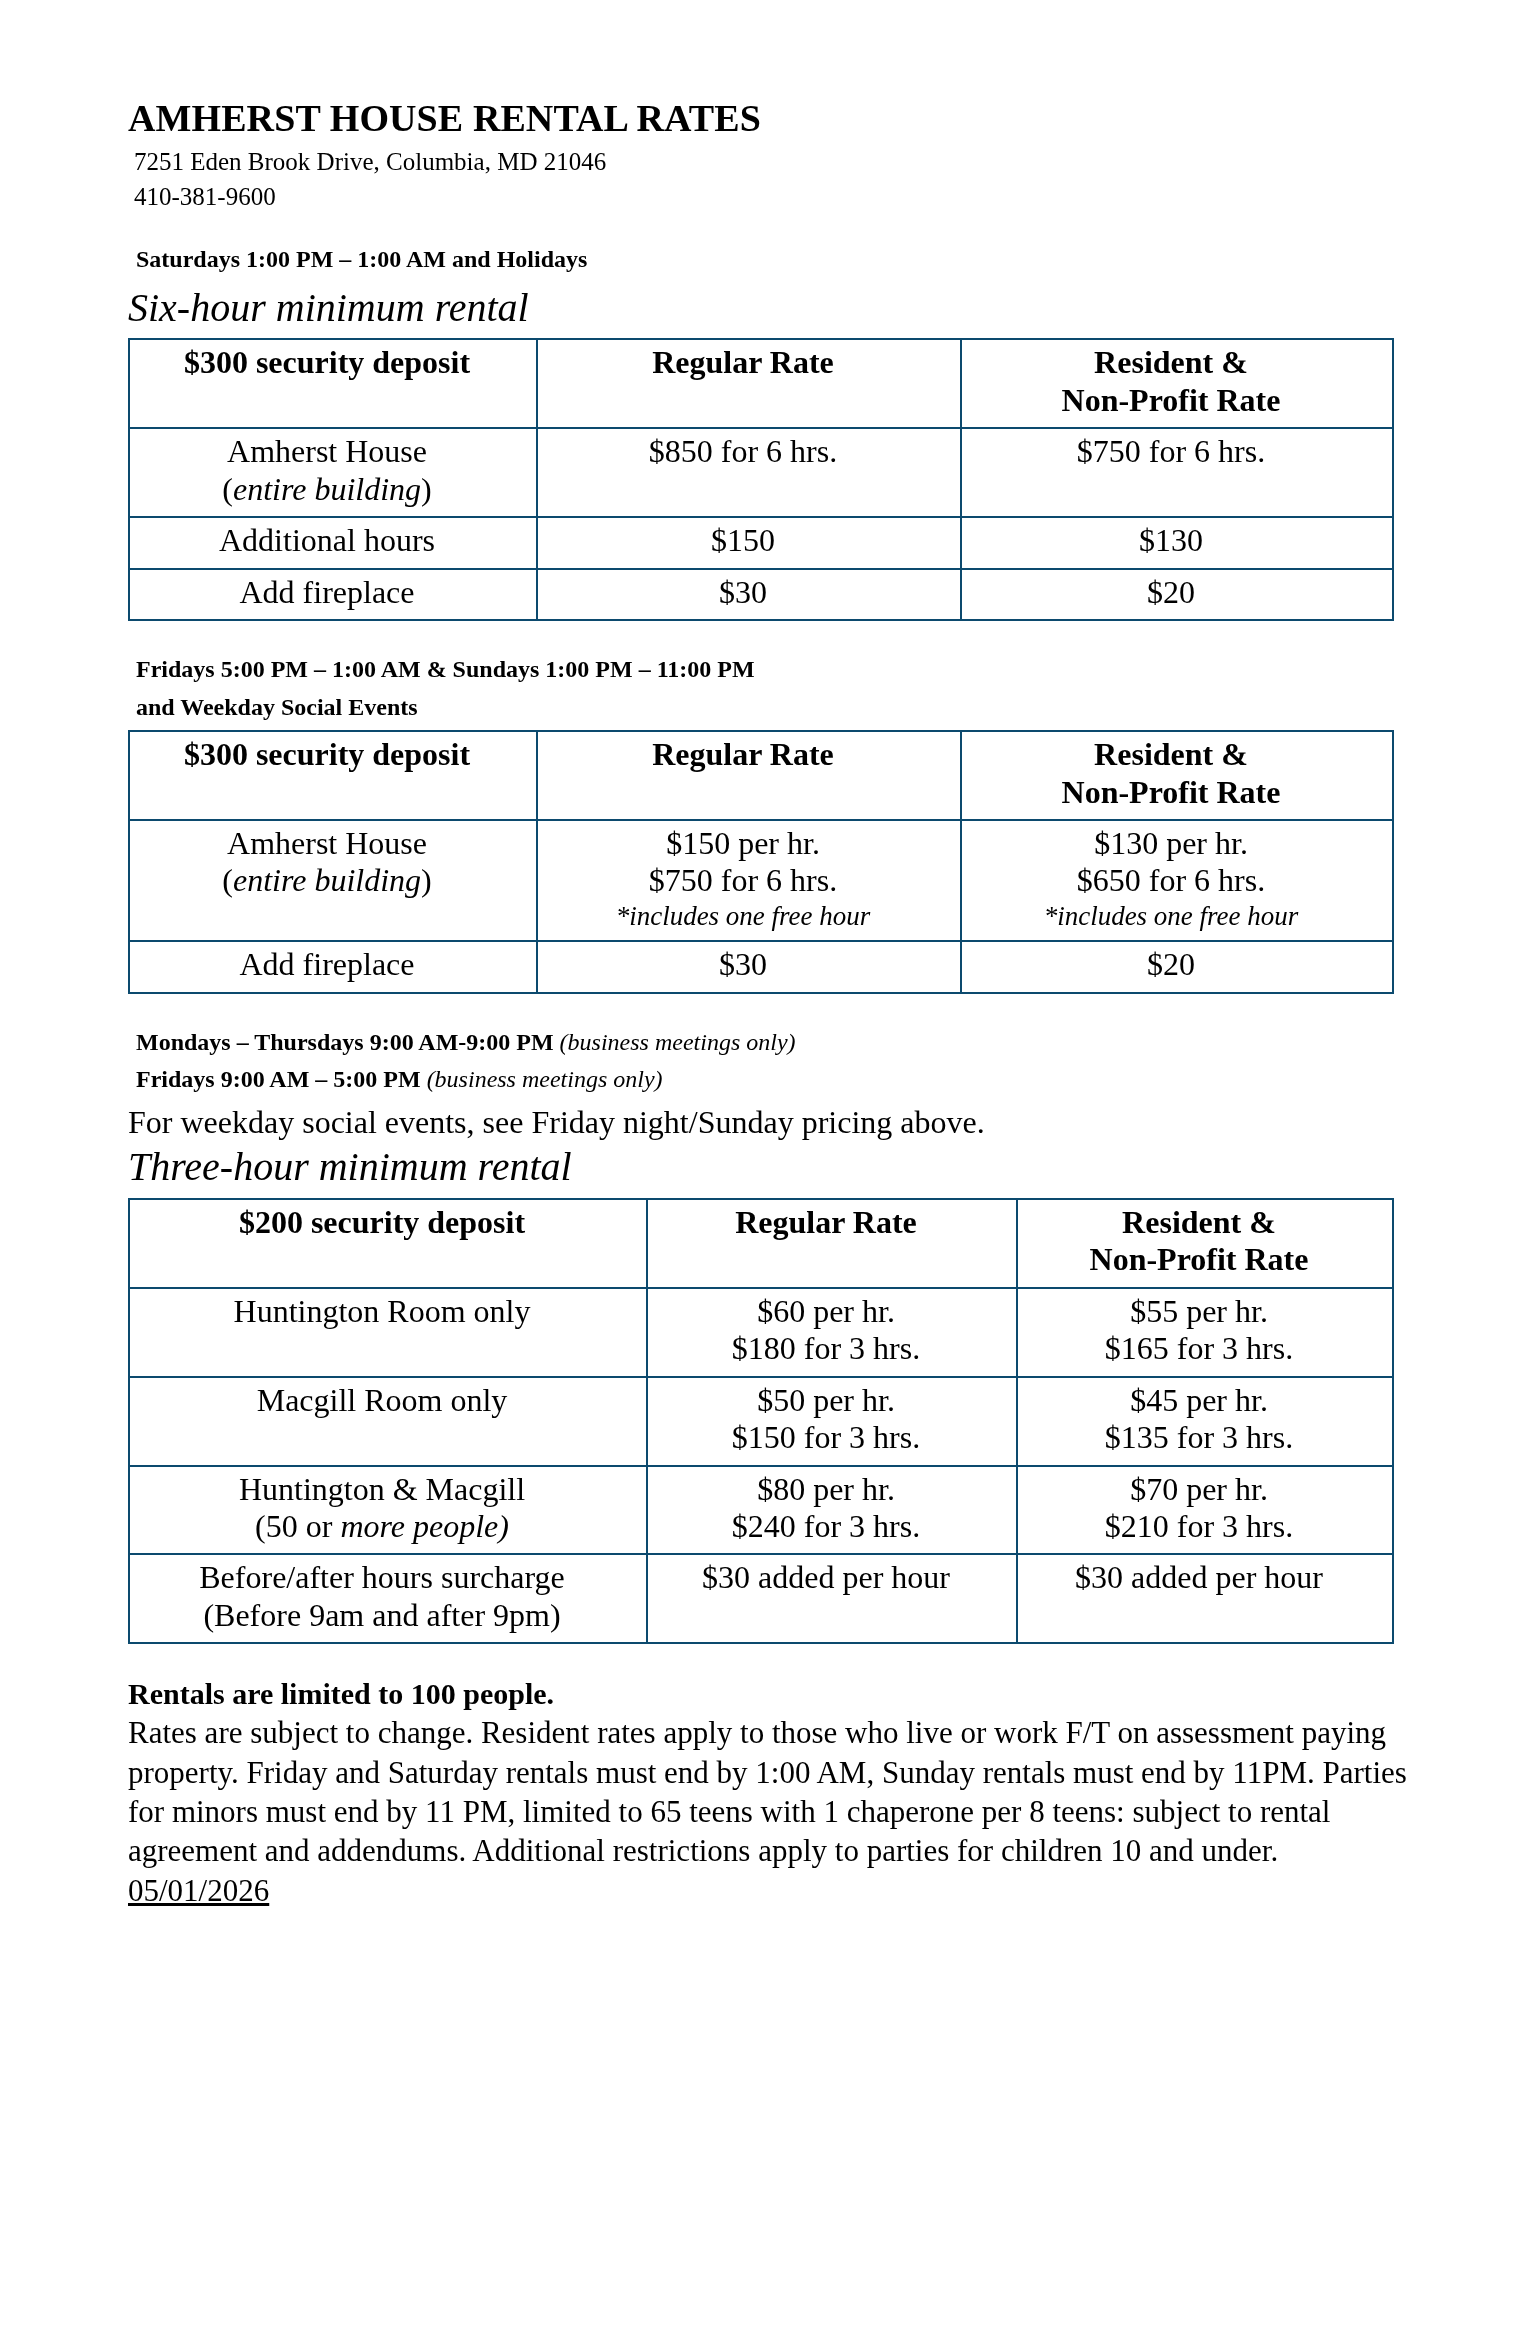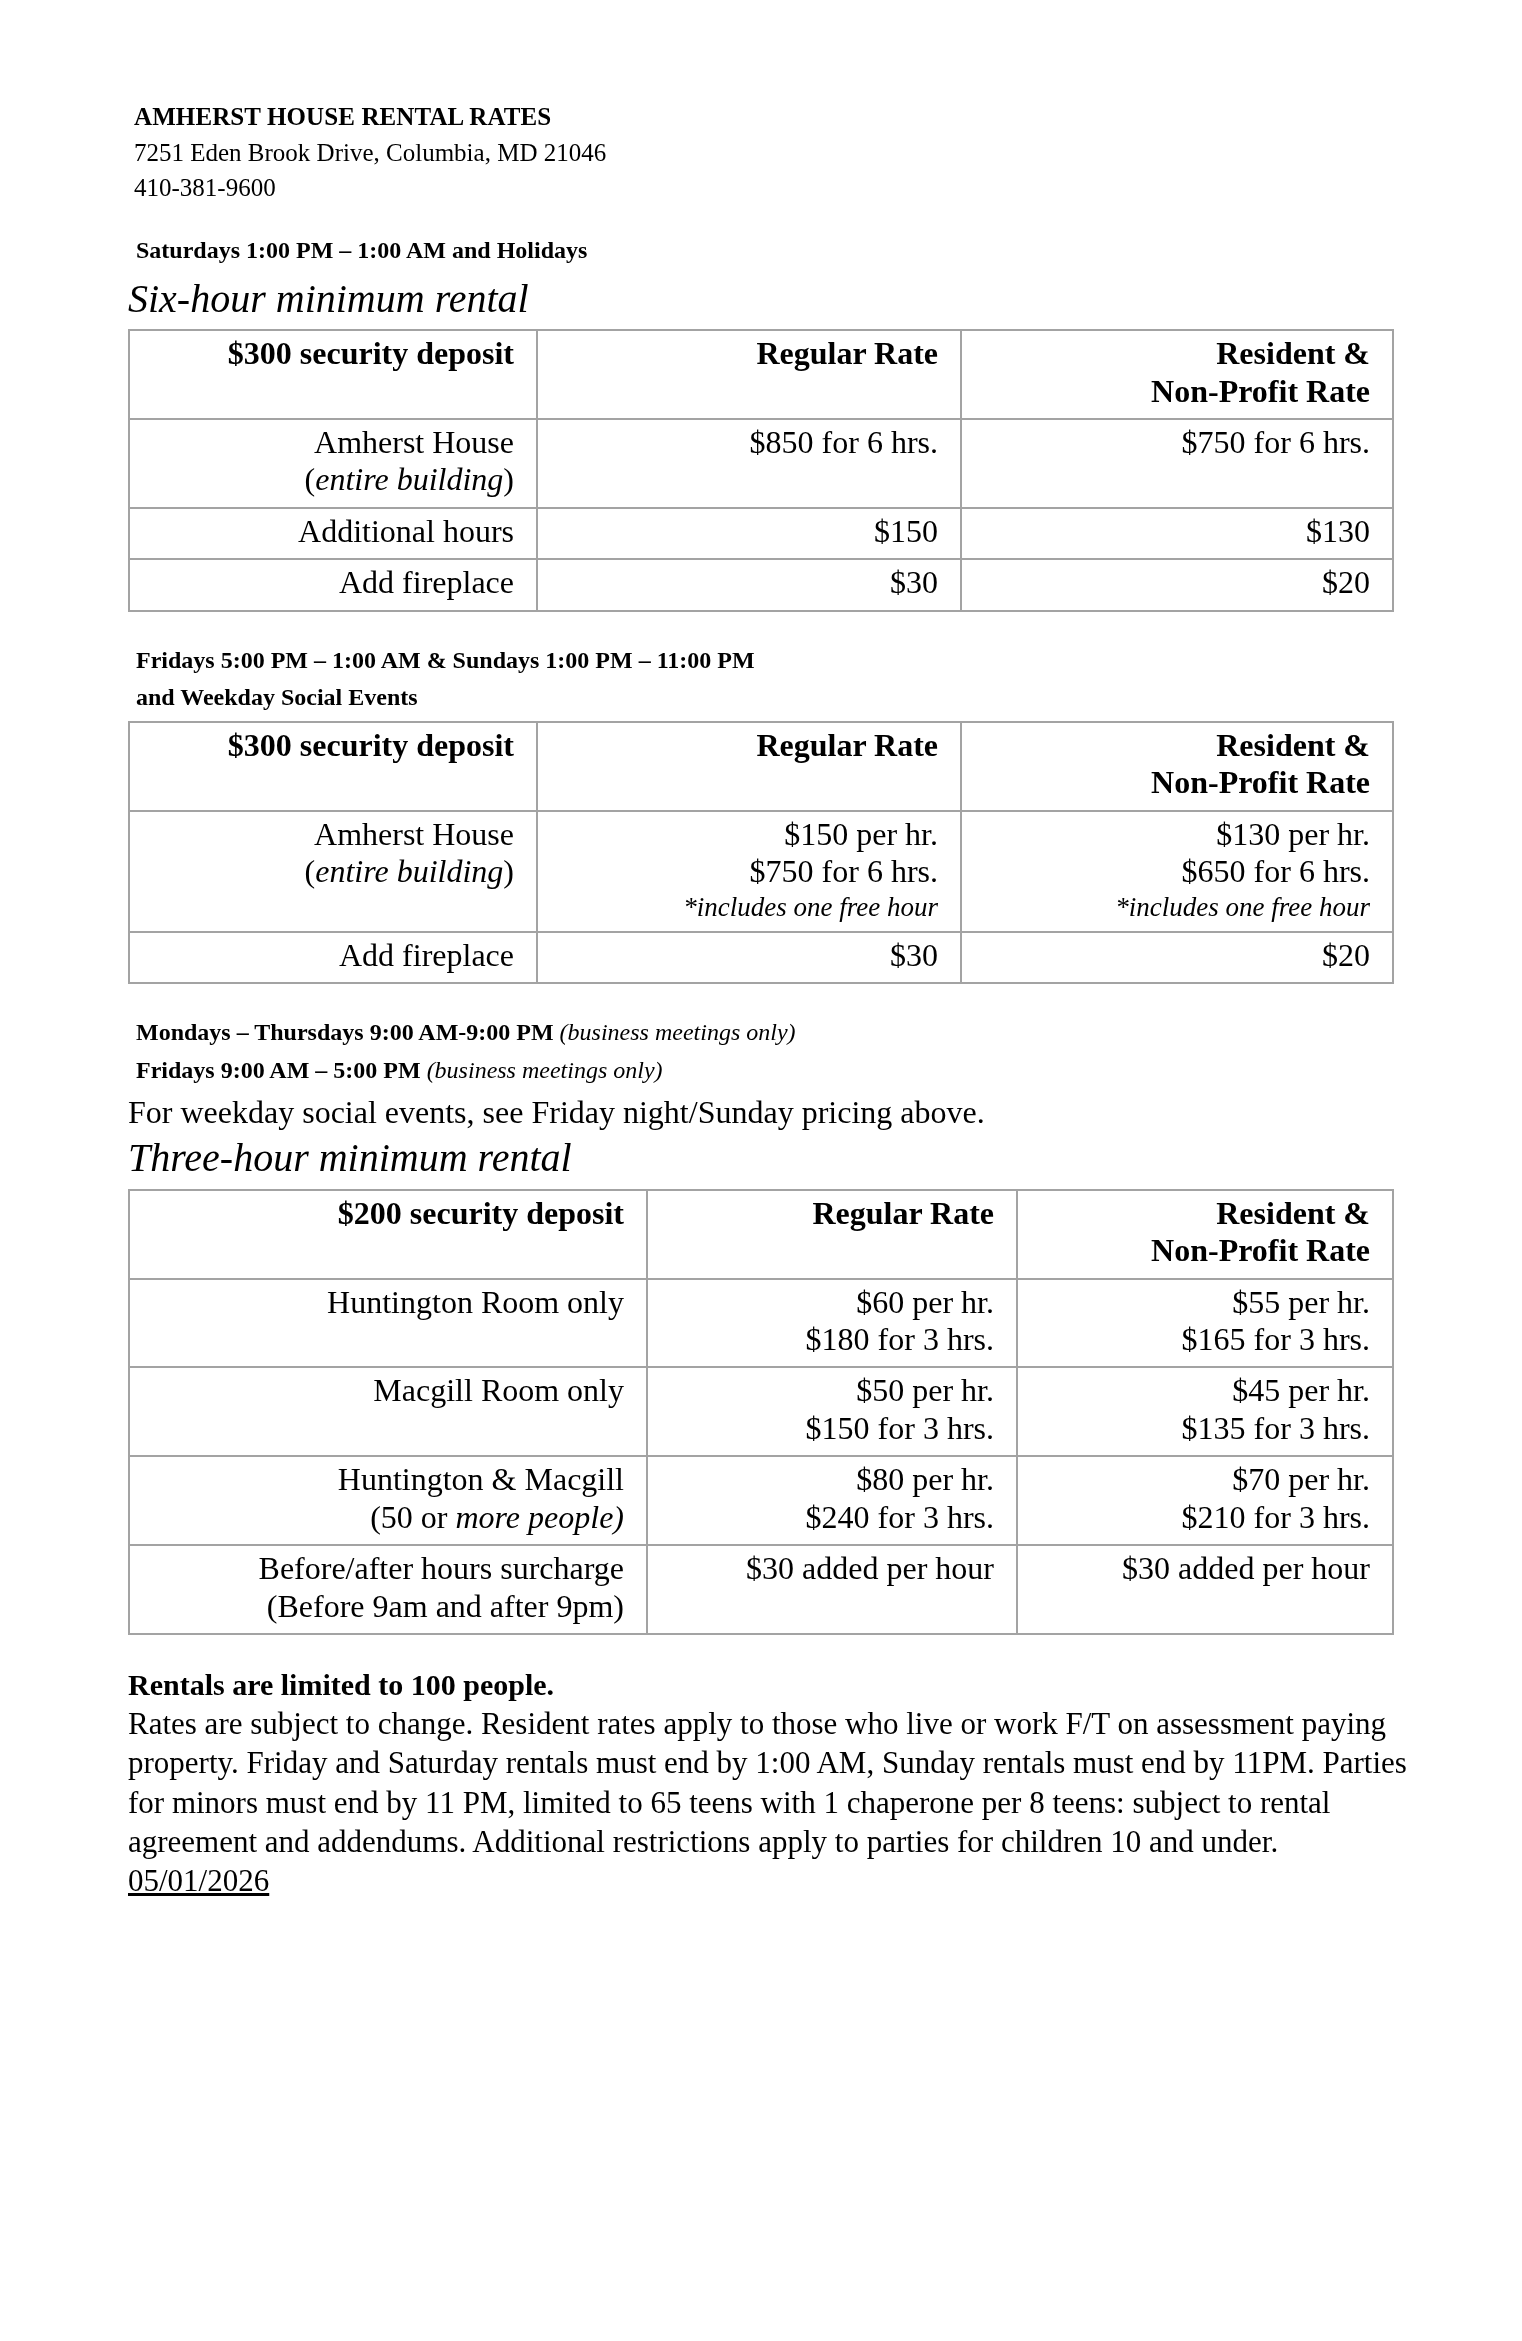--- a/index.html
+++ b/index.html
@@ -18,24 +18,24 @@
     width: 1522px;
     height: 2341px;
     background: #ffffff;
     box-sizing: border-box;
     padding: 96px 110px 0 128px;
     overflow: hidden;
   }
 
   
   .doc-title {
-    font-size: 25px;
+    font-size: 38px;
     font-weight: bold;
     line-height: 1.18;
-    margin: 6px;
+    margin: 0;
     letter-spacing: 0.1px;
   }
   .doc-address,
   .doc-phone {
     font-size: 25px;
     line-height: 1.17;
     margin: 6px;
   }
 
   
@@ -66,26 +66,26 @@
 
   
   table.rate-table {
     border-collapse: collapse;
     width: 1264px;
     margin-top: 6px;
     table-layout: fixed;
   }
   table.rate-table td,
   table.rate-table th {
-    border: 2px solid #a3a3a3;
+    border: 2px solid #0c4a6e;
     vertical-align: top;
     padding: 4px 22px 8px 10px;
     font-size: 32px;
     line-height: 1.17;
-    text-align: right;
+    text-align: center;
     font-weight: normal;
   }
   table.rate-table th {
     font-weight: bold;
   }
   
   table.t-wide col.c1 { width: 408px; }
   table.t-wide col.c2 { width: 424px; }
   table.t-wide col.c3 { width: 432px; }
   

